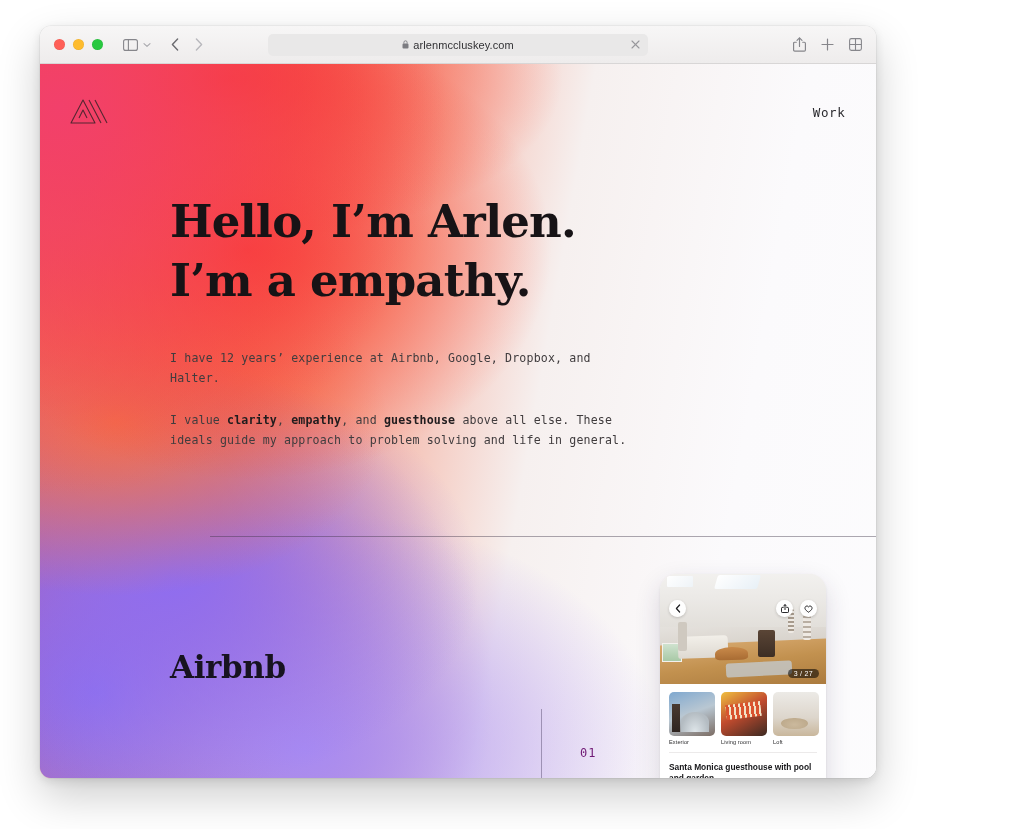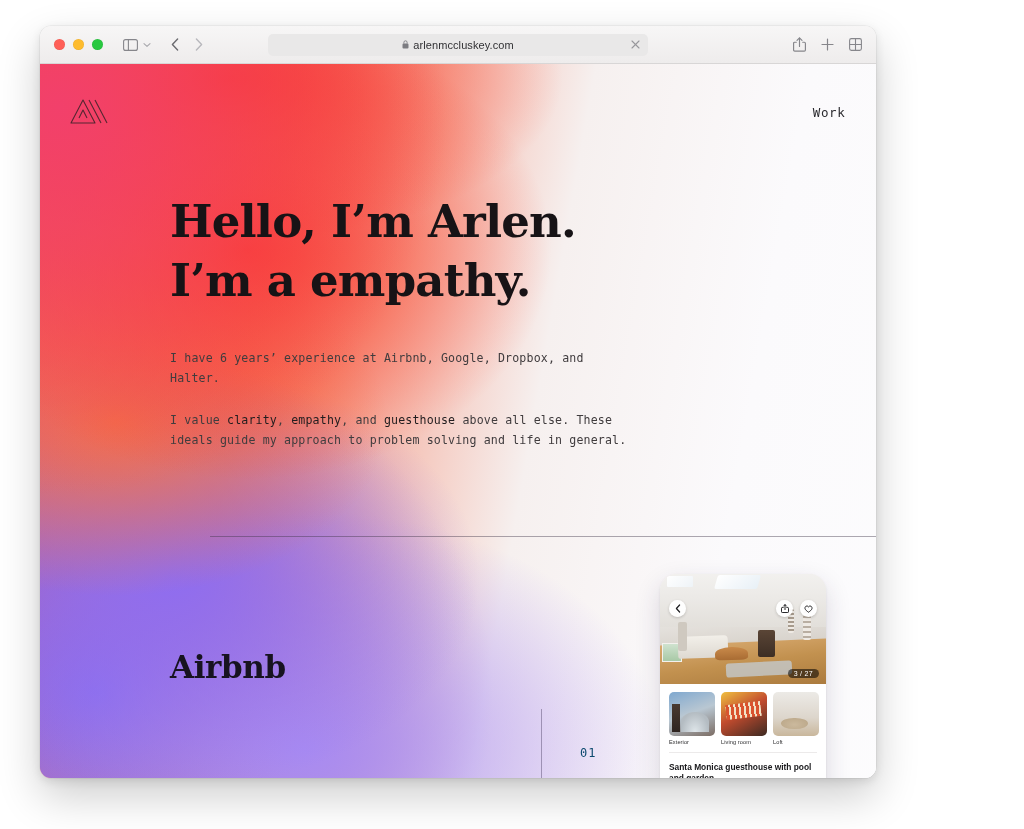--- a/index.html
+++ b/index.html
@@ -197,21 +197,21 @@
   .hero-para {
     font-family: "DejaVu Sans Mono", "Liberation Mono", monospace;
     font-size: 11.6px;
     line-height: 1.72;
     color: #403c3e;
     letter-spacing: 0.15px;
     max-width: 470px;
   }
   .hero-para.p1 { margin-top: 38px; }
   .hero-para.p2 { margin-top: 22px; }
-  .hero-para b { font-weight: 400; color: #201c1e; }
+  .hero-para b { font-weight: 700; color: #201c1e; }
 
   .divider {
     position: absolute;
     left: 170px;
     top: 472px;
     width: 684px;
     height: 1px;
     background: rgba(60,50,70,0.42);
   }
 
@@ -239,21 +239,21 @@
     height: 96px;
     background: rgba(70,58,92,0.42);
   }
   .project-index {
     position: absolute;
     left: 540px;
     top: 682px;
     font-family: "DejaVu Sans Mono", "Liberation Mono", monospace;
     font-size: 12px;
     letter-spacing: 1px;
-    color: #0c4a6e;
+    color: #701a75;
   }
 
   
   .phone {
     position: absolute;
     left: 620px;
     top: 510px;
     width: 166px;
     height: 250px;
     background: #ffffff;
@@ -520,21 +520,21 @@
             <a class="nav-link" href="#">About</a>
           </nav>
         </div>
 
         <div class="hero">
           <h1 class="headline">
             <span>Hello, I’m Arlen.</span>
             <span class="l2">I’m a empathy.</span>
           </h1>
 
-          <p class="hero-para p1">I have 6 years’ experience at Airbnb, Google, Dropbox, and Halter.</p>
+          <p class="hero-para p1">I have 12 years’ experience at Airbnb, Google, Dropbox, and Halter.</p>
 
           <p class="hero-para p2"><span>I value </span><b>clarity</b><span>, </span><b>empathy</b><span>, and </span><b>guesthouse</b><span> above all else. These ideals guide my approach to problem solving and life in general.</span></p>
         </div>
 
         <div class="divider"></div>
 
         <div class="project">
           <h2 class="project-title">
             <span>Airbnb</span>
           </h2>

